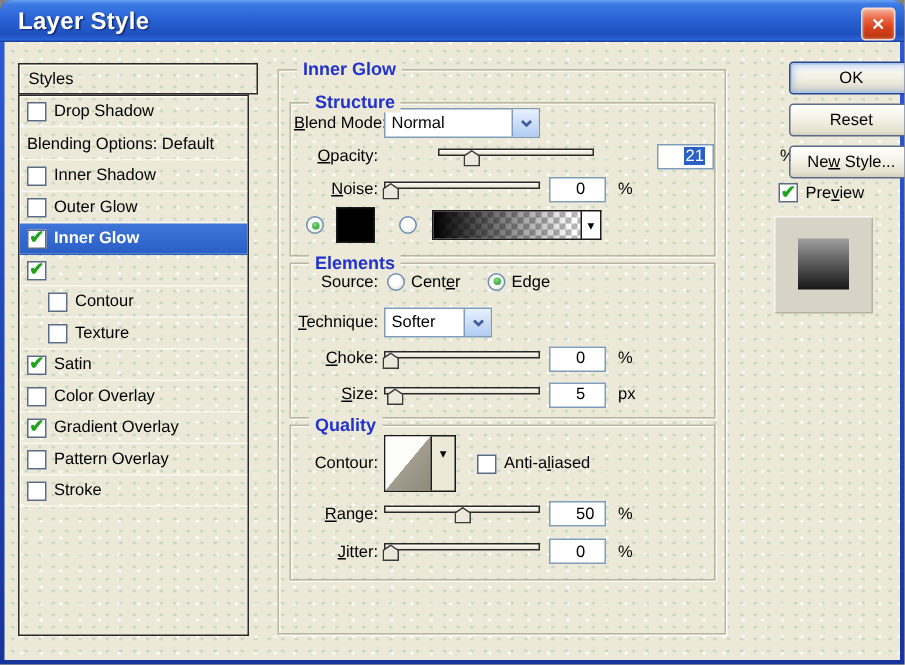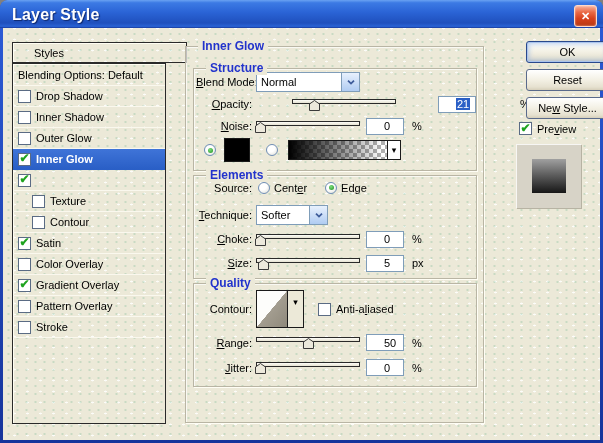--- a/index.html
+++ b/index.html
@@ -14,21 +14,21 @@
     background:linear-gradient(180deg,#f8b09a 0%,#ea6844 32%,#d8411d 62%,#b83812 100%);
     color:#fff;font-weight:bold;font-size:11px;display:flex;align-items:center;justify-content:center;
     box-shadow:inset 0 0 2px rgba(255,255,255,.65);cursor:default;}
   .body{position:absolute;top:28px;left:3px;width:597px;height:412px;background-color:#ECE9D8;
     background-image:radial-gradient(rgba(110,180,140,.28) 1px,transparent 1.3px),
                      radial-gradient(rgba(255,255,255,.85) 1px,transparent 1.3px);
     background-size:9px 8px,13px 11px;background-position:1px 2px,5px 6px;}
 
   
   .sideheader{position:absolute;left:9px;top:14px;width:152px;height:19px;border:1px solid #2a2a2a;
-    box-shadow:inset 1px 1px 0 #fffef2;display:flex;align-items:center;padding-left:21px;box-sizing:content-box;}
+    box-shadow:inset 1px 1px 0 #fffef2;display:flex;align-items:center;padding-left:6px;box-sizing:content-box;}
   .sidelist{position:absolute;left:9px;top:35px;width:152px;height:359px;border:1px solid #2a2a2a;
     box-shadow:inset 1px 1px 0 #fffef2;overflow:hidden;}
   .srow{height:20px;display:flex;align-items:center;padding-left:5px;border-bottom:1px solid #faf8ee;}
   .srow.blending{height:21px;}
   .srow.indent{padding-left:19px;}
   .srow.sel{background:linear-gradient(180deg,#3f74d8,#2a5fc6);border-bottom-color:#2a5fc6;color:#fff;font-weight:bold;}
   .cb{width:13px;height:13px;background:#fff;border:1px solid #5a6b84;display:inline-flex;align-items:center;
     justify-content:center;margin-right:5px;flex:none;box-sizing:border-box;}
   .cm{color:#1fa31f;font-size:12px;font-weight:bold;line-height:1;margin-top:-2px;}
 
@@ -101,33 +101,33 @@
       <span>✕</span>
     </div>
   </div>
 
   <div class="body">
 
     <div class="sideheader">
       <span>Styles</span>
     </div>
     <div class="sidelist">
+      <div class="srow">
+        <span class="cb">
+            <span class="cm" style="visibility: hidden;">✔</span>
+          </span>
+        <span>Drop Shadow</span>
+      </div>
       <div class="srow blending">
         <span>Blending Options: Default</span>
       </div>
       <div class="srow">
         <span class="cb">
             <span class="cm" style="visibility: hidden;">✔</span>
           </span>
-        <span>Drop Shadow</span>
-      </div>
-      <div class="srow">
-        <span class="cb">
-            <span class="cm" style="visibility: hidden;">✔</span>
-          </span>
         <span>Inner Shadow</span>
       </div>
       <div class="srow">
         <span class="cb">
             <span class="cm" style="visibility: hidden;">✔</span>
           </span>
         <span>Outer Glow</span>
       </div>
       <div class="srow sel">
         <span class="cb">
@@ -137,27 +137,27 @@
       </div>
       <div class="srow">
         <span class="cb">
             <span class="cm" style="visibility: visible;">✔</span>
           </span>
       </div>
       <div class="srow indent">
         <span class="cb">
             <span class="cm" style="visibility: hidden;">✔</span>
           </span>
+        <span>Contour</span>
+      </div>
+      <div class="srow indent">
+        <span class="cb">
+            <span class="cm" style="visibility: hidden;">✔</span>
+          </span>
         <span>Texture</span>
-      </div>
-      <div class="srow indent">
-        <span class="cb">
-            <span class="cm" style="visibility: hidden;">✔</span>
-          </span>
-        <span>Contour</span>
       </div>
       <div class="srow">
         <span class="cb">
             <span class="cm" style="visibility: visible;">✔</span>
           </span>
         <span>Satin</span>
       </div>
       <div class="srow">
         <span class="cb">
             <span class="cm" style="visibility: hidden;">✔</span>

